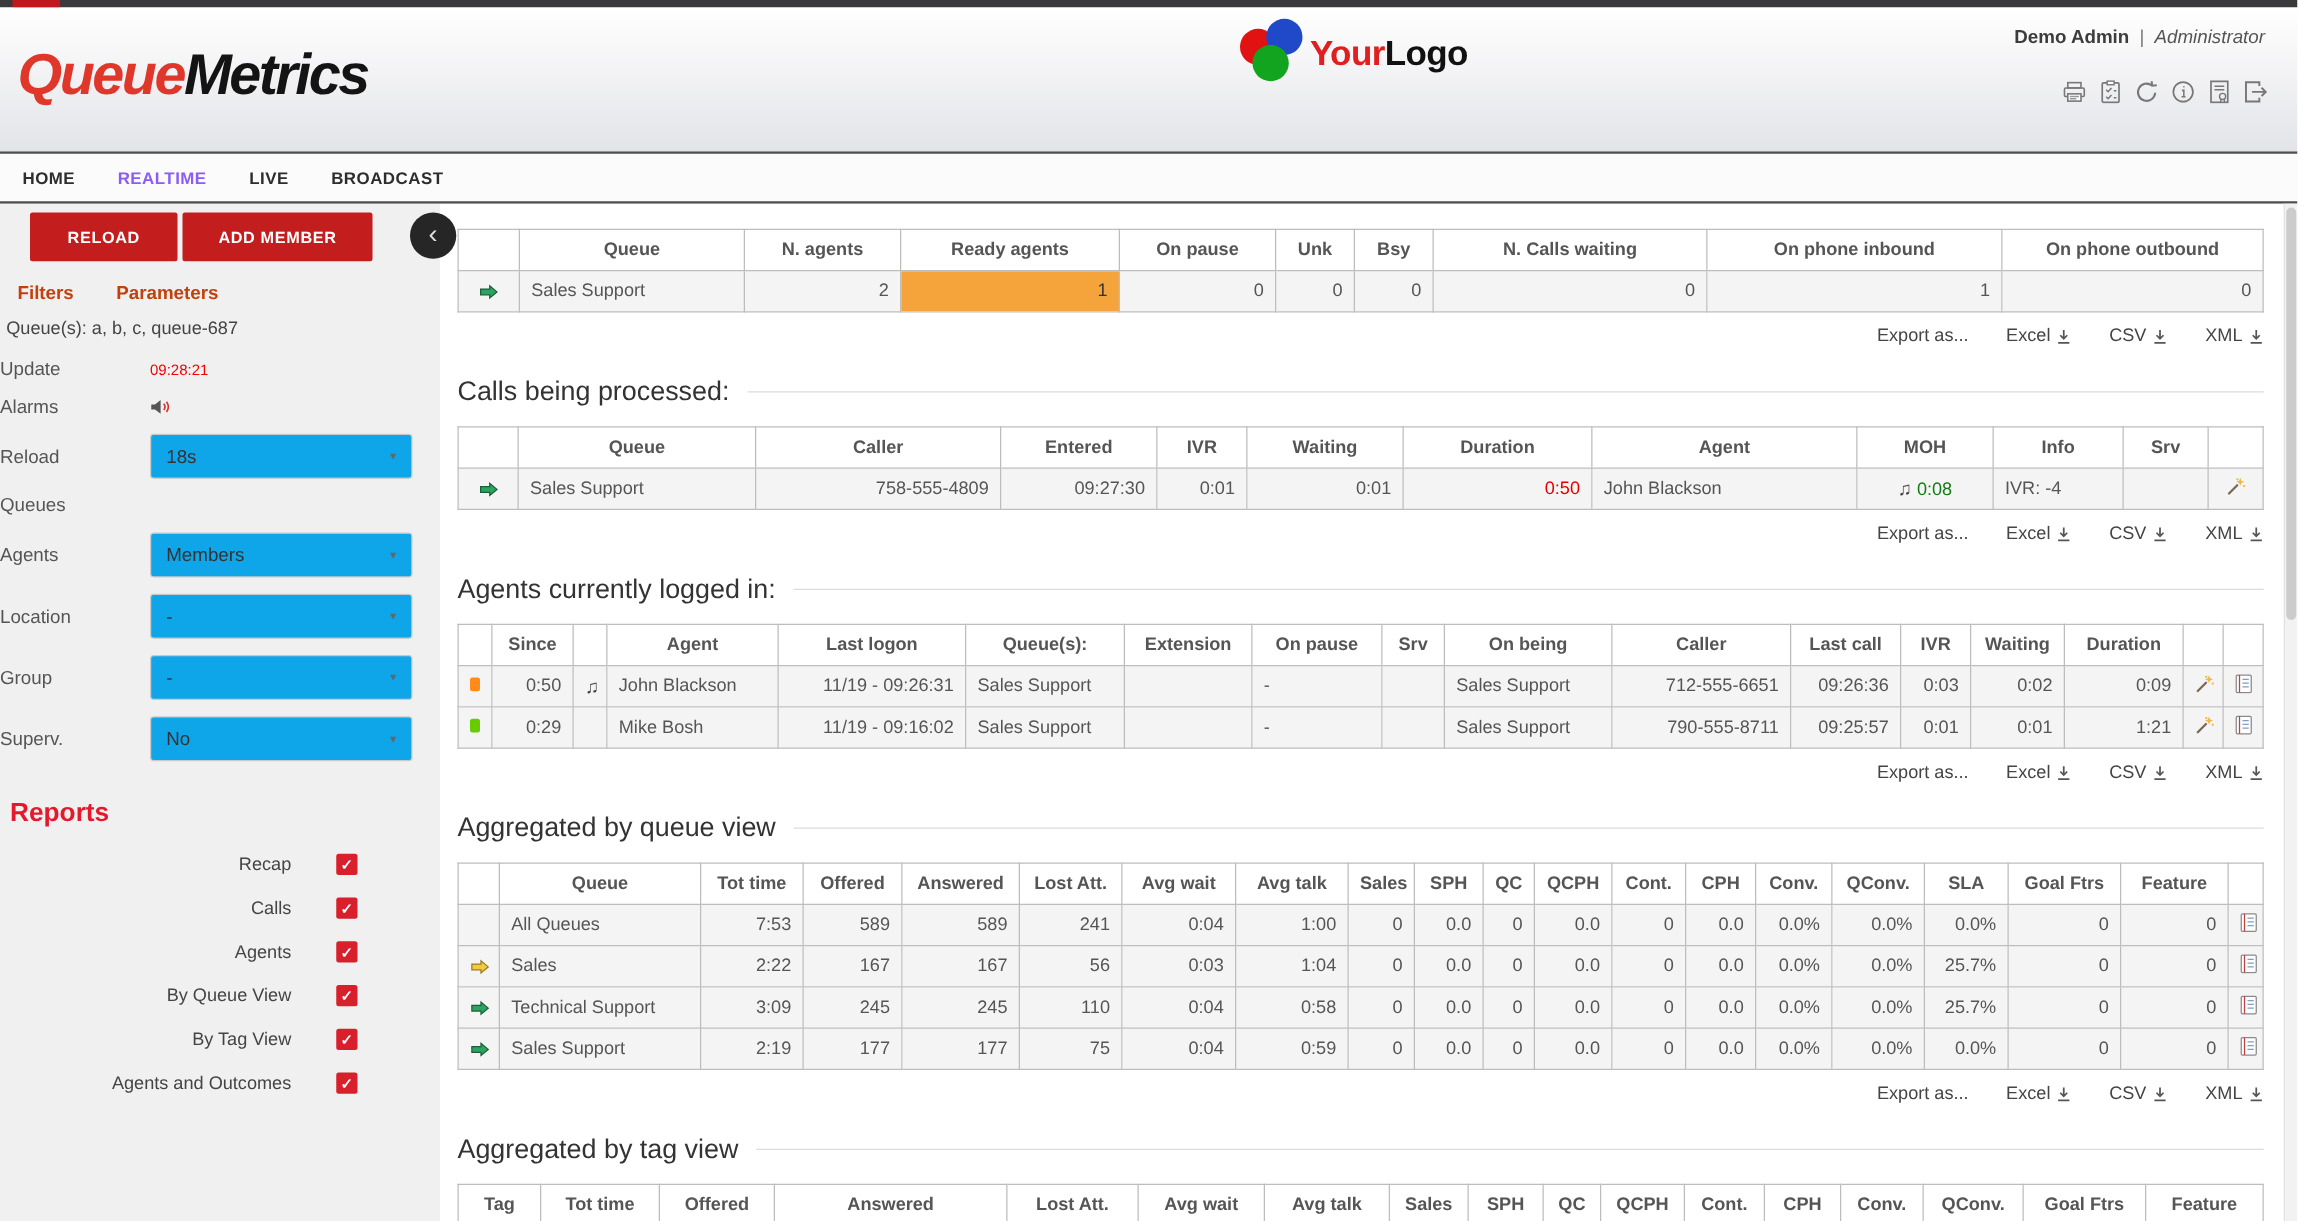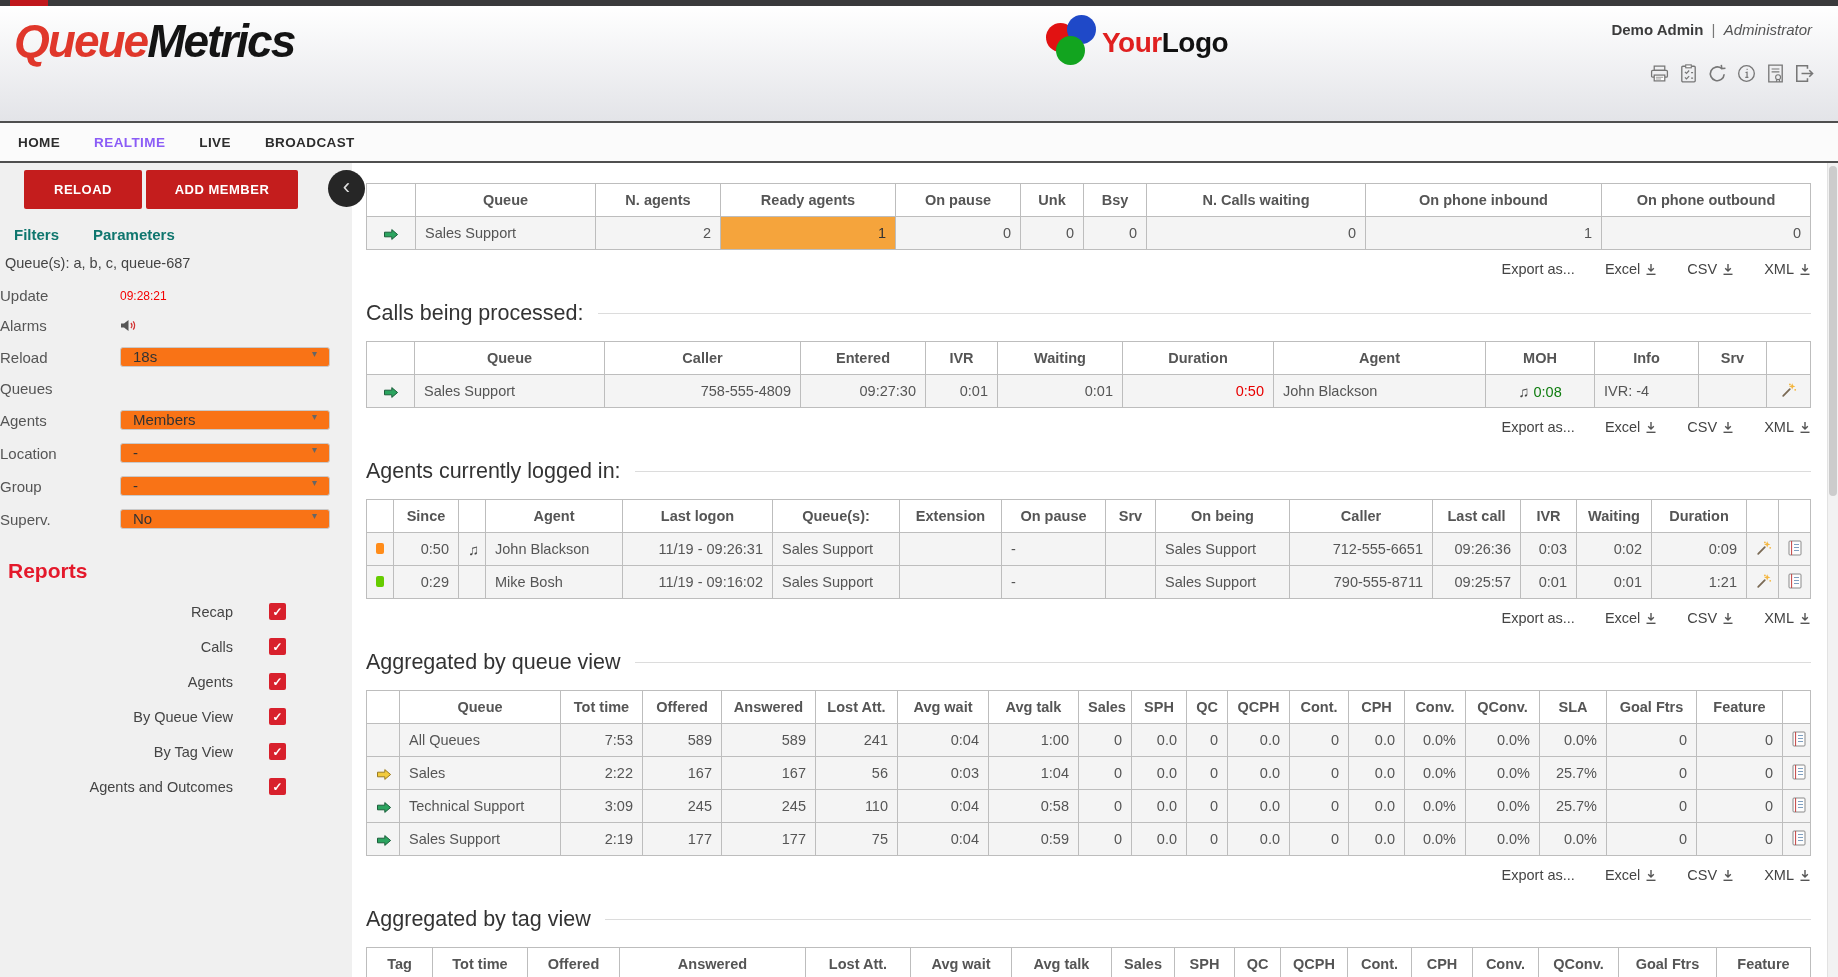--- a/index.html
+++ b/index.html
@@ -5,26 +5,26 @@
   * { box-sizing: border-box; margin: 0; padding: 0; }
   html,body { width:1838px; height:977px; overflow:hidden; background:#fff;
               font-family:"Liberation Sans", sans-serif; }
 
   
   .top-strip { height:6px; background:#3a3a3c; position:relative; }
   .top-strip .red-seg { position:absolute; left:10px; top:0; width:38px; height:6px; background:#c0181c; }
 
   
   .header { height:115px; background:linear-gradient(#ffffff, #e3e4e8); position:relative; }
-  .brand { position:absolute; left:14px; top:8px; font-size:46px; font-weight:bold;
+  .brand { position:absolute; left:14px; top:26px; font-size:46px; font-weight:bold;
            font-style:italic; letter-spacing:-2px; }
   .brand .q { color:#e0372b; }
   .brand .m { color:#141414; }
 
-  .center-logo { position:absolute; left:1046px; top:8px; width:260px; height:58px; }
+  .center-logo { position:absolute; left:992px; top:8px; width:260px; height:58px; }
   .center-logo .ball { position:absolute; width:29px; height:29px; border-radius:50%; }
   .ball.red   { left:0;  top:9px;  background:#e11212; }
   .ball.blue  { left:21px; top:1px; background:#1f49c8; }
   .ball.green { left:10px; top:22px; background:#12a41f; }
   .center-logo .text { position:absolute; left:56px; top:13px; font-size:28px; font-weight:bold; letter-spacing:-0.5px; }
   .center-logo .text .yr { color:#e02020; }
   .center-logo .text .lg { color:#111; }
 
   .user-info { position:absolute; right:26px; top:15px; font-size:15px; color:#555; }
   .user-info .name { font-weight:bold; color:#3c3c3c; }
@@ -50,28 +50,28 @@
              letter-spacing:0.5px; height:39px; border-radius:2px; cursor:pointer;
              font-family:"Liberation Sans", sans-serif; }
   .btn-reload { width:118px; }
   .btn-add { width:152px; }
   .collapse-btn { position:absolute; left:328px; top:7px; width:37px; height:37px; border-radius:50%;
                   background:#262626; z-index:6; cursor:pointer; display:flex; align-items:center;
                   justify-content:center; }
   .collapse-btn::after { content:"\2039"; color:#dedede; font-size:22px; line-height:1; margin-top:-3px; }
 
   .side-tabs { display:flex; gap:34px; margin-left:14px; margin-bottom:12px; }
-  .side-tab { font-size:15px; font-weight:bold; color:#0f766e; cursor:pointer; }
+  .side-tab { font-size:15px; font-weight:bold; color:#c2410c; cursor:pointer; }
   .queues-line { margin-left:5px; font-size:14.5px; color:#444; margin-bottom:16px; }
 
   .field { display:flex; align-items:center; margin-bottom:13px; }
   .field-label { width:100px; text-align:left; font-size:15px; color:#555; margin-right:20px; flex-shrink:0; }
   .field-value-red { font-size:12px; color:#f40000; }
-  .select { width:210px; height:20px; background:#f97316; border:1px solid #c9c9c9; border-radius:3px;
-            display:flex; padding:0 12px; font-size:15px; color:#333; cursor:pointer; }
+  .select { width:210px; height:36px; background:#0ea5e9; border:1px solid #c9c9c9; border-radius:3px;
+            display:flex; align-items:center; padding:0 12px; font-size:15px; color:#333; cursor:pointer; }
   .select .caret { margin-left:auto; font-size:10px; color:#666; }
   .select .caret::after { content:"\25BE"; }
   .alarm-icon { width:17px; height:13px; display:inline-block; cursor:pointer; }
 
   .reports-title { color:#e4192b; font-size:21px; font-weight:bold; margin:30px 0 20px 8px; }
   .report-row { display:flex; justify-content:flex-end; align-items:center; gap:36px;
                 padding-right:66px; margin-bottom:18px; }
   .report-label { font-size:14.5px; color:#444; }
   .checkbox { width:17px; height:17px; background:#d8202c; border-radius:2px; cursor:pointer;
               display:flex; align-items:center; justify-content:center; flex-shrink:0; }

